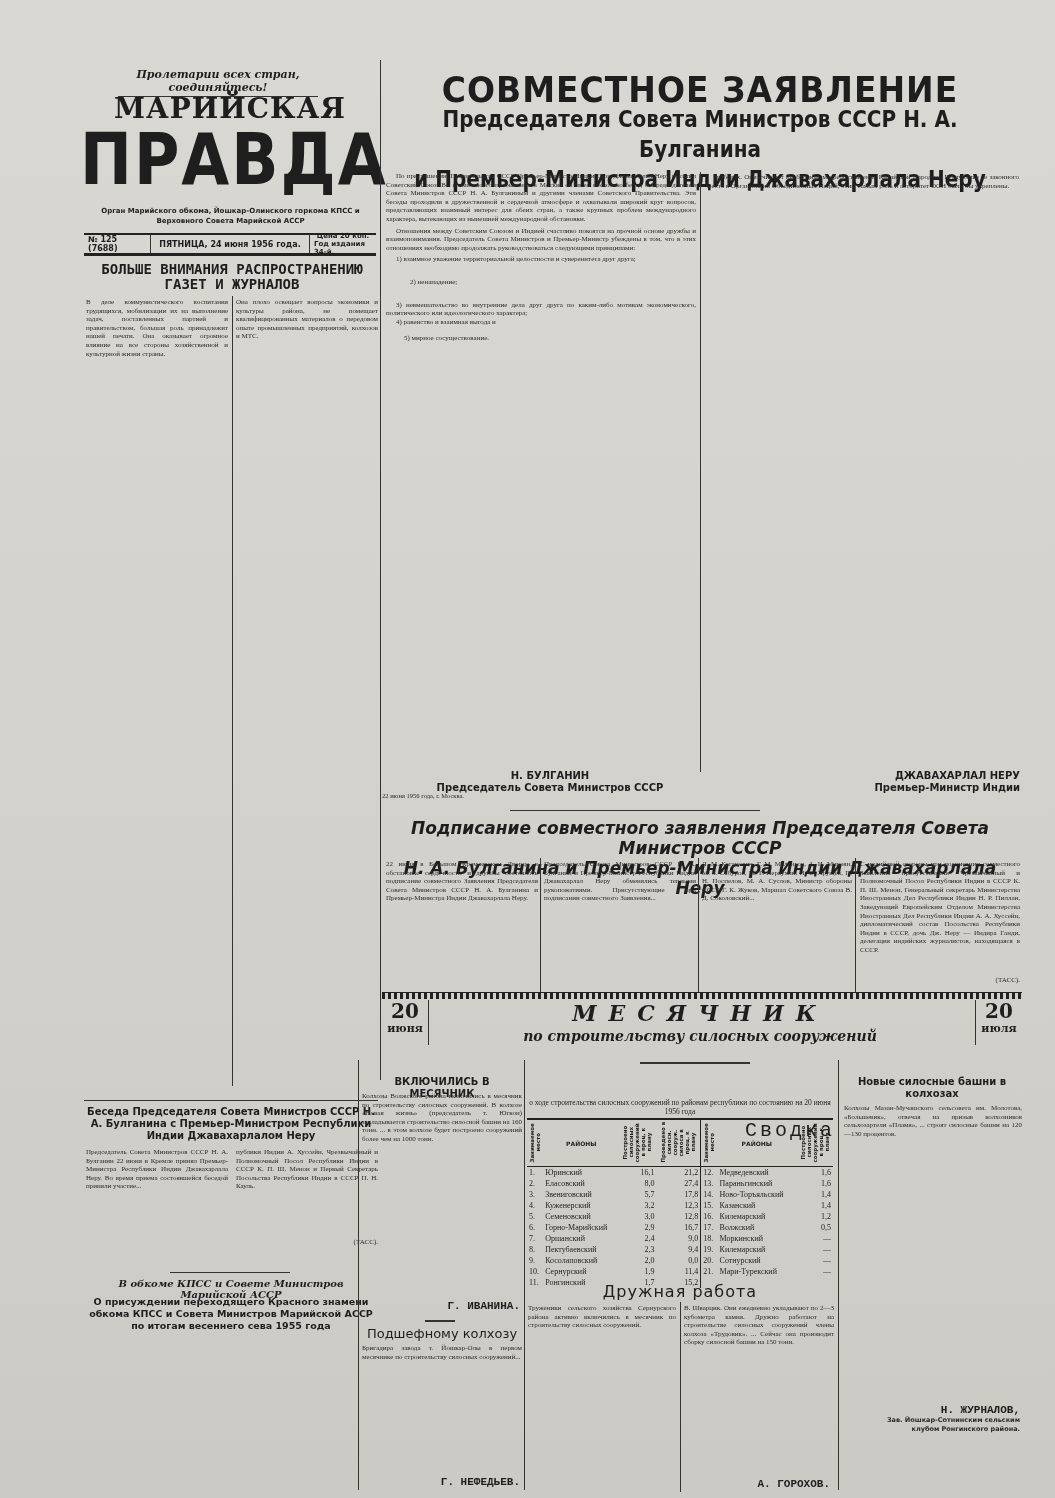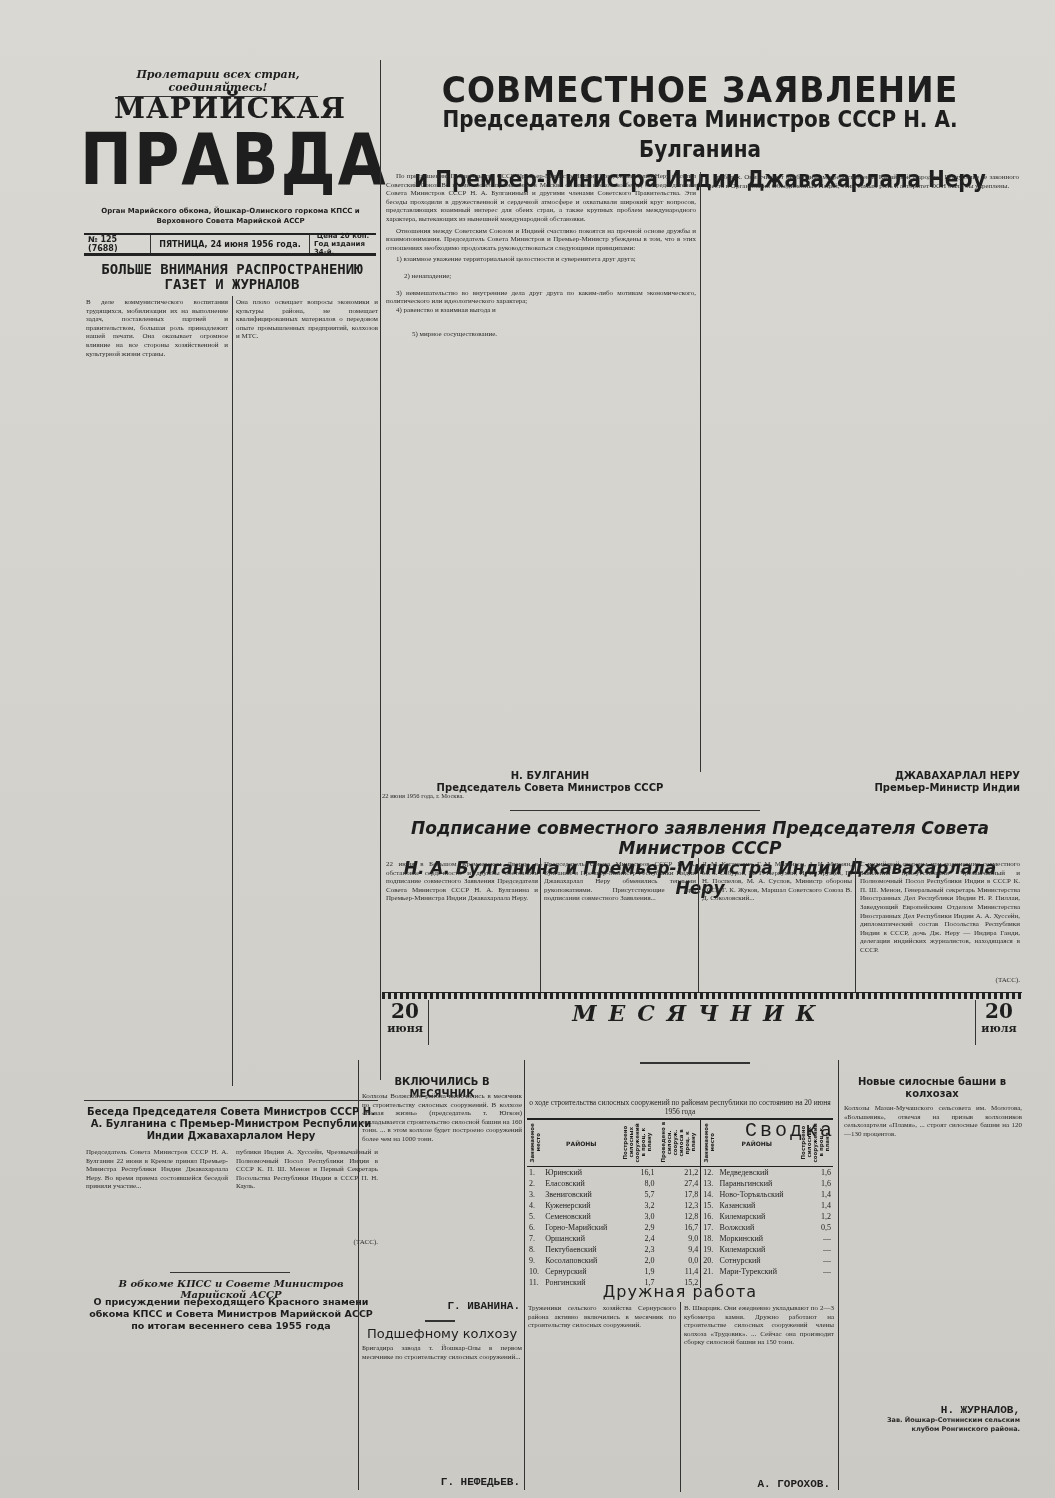--- a/index.html
+++ b/index.html
@@ -68,24 +68,24 @@
 
   <div class="abs main-title">СОВМЕСТНОЕ ЗАЯВЛЕНИЕ</div>
   <div class="abs main-sub">
     <div>Председателя Совета Министров СССР Н. А. Булганина</div>
     <div>и Премьер-Министра Индии Джавахарлала Неру</div>
   </div>
   <div class="abs col-text" style="left:386px;top:172px;width:310px;height:595px;overflow:hidden">
     <p style="margin:0 0 3px;text-indent:10px">По приглашению Правительства СССР Премьер-Министр Индии Шри Джавахарлал Неру посетил Советский Союз. Во время своего пребывания в Москве он имел несколько бесед с Председателем Совета Министров СССР Н. А. Булганиным и другими членами Советского Правительства. Эти беседы проходили в дружественной и сердечной атмосфере и охватывали широкий круг вопросов, представляющих взаимный интерес для обеих стран, а также крупных проблем международного характера, вытекающих из нынешней международной обстановки.</p>
     <p style="margin:0 0 3px;text-indent:10px">Отношения между Советским Союзом и Индией счастливо покоятся на прочной основе дружбы и взаимопонимания. Председатель Совета Министров и Премьер-Министр убеждены в том, что в этих отношениях необходимо продолжать руководствоваться следующими принципами:</p>
     <p style="margin:0;text-indent:10px">1) взаимное уважение территориальной целостности и суверенитета друг друга;</p>
-    <p style="margin:8px;text-indent:10px">2) ненападение;</p>
+    <p style="margin:14px;text-indent:10px">2) ненападение;</p>
     <p style="margin:0;text-indent:10px">3) невмешательство во внутренние дела друг друга по каким-либо мотивам экономического, политического или идеологического характера;</p>
     <p style="margin:0;text-indent:10px">4) равенство и взаимная выгода и</p>
-    <p style="margin:16px;text-indent:10px">5) мирное сосуществование.</p>
+    <p style="margin:8px;text-indent:10px">5) мирное сосуществование.</p>
   </div>
   <div class="vrule" style="left:700px;top:172px;height:600px"></div>
   <div class="abs col-text" style="left:706px;top:172px;width:314px;height:595px;overflow:hidden">
     <p style="margin:1px;text-indent:10px">работах. Они считают необходимым предоставление Китайской Народной Республике ее законного места в Организации Объединенных Наций; этим самым роль и авторитет ООН были бы укреплены.</p>
   </div>
   <div class="abs sign" style="left:420px;top:770px;width:260px">
     <div>Н. БУЛГАНИН</div>
     <div>Председатель Совета Министров СССР</div>
   </div>
   <div class="abs sign" style="left:820px;top:770px;width:200px;text-align:right">
@@ -119,20 +119,21 @@
   <div class="abs sect-h" style="left:84px;top:1296px;width:294px;font-size:9.5px">О присуждении переходящего Красного знамени обкома КПСС и Совета Министров Марийской АССР по итогам весеннего сева 1955 года</div>
 
   <div class="wavy" style="left:382px;top:992px;width:640px"></div>
 
   <div class="abs date-box" style="left:385px;top:1000px;width:40px">
     <div class="n">20</div>
     <div class="m">июня</div>
   </div>
   <div class="vrule" style="left:428px;top:1000px;height:45px"></div>
   <div class="abs month-title" style="left:430px;width:540px">МЕСЯЧНИК</div>
+  <div class="abs month-sub" style="left:430px;width:540px">по строительству силосных сооружений</div>
   <div class="vrule" style="left:975px;top:1000px;height:45px"></div>
   <div class="abs date-box" style="left:978px;top:1000px;width:42px">
     <div class="n">20</div>
     <div class="m">июля</div>
   </div>
   <div class="hrule" style="left:640px;top:1062px;width:110px;height:2px"></div>
 
   <div class="vrule" style="left:358px;top:1060px;height:430px"></div>
   <div class="abs sect-h" style="left:362px;top:1076px;width:160px">ВКЛЮЧИЛИСЬ В МЕСЯЧНИК</div>
   <div class="abs col-text" style="left:362px;top:1092px;width:160px;height:200px;overflow:hidden">Колхозы Волжского района включились в месячник по строительству силосных сооружений. В колхозе «Новая жизнь» (председатель т. Югкон) закладывается строительство силосной башни на 160 тонн. ... в этом колхозе будет построено сооружений более чем на 1000 тонн.</div>

